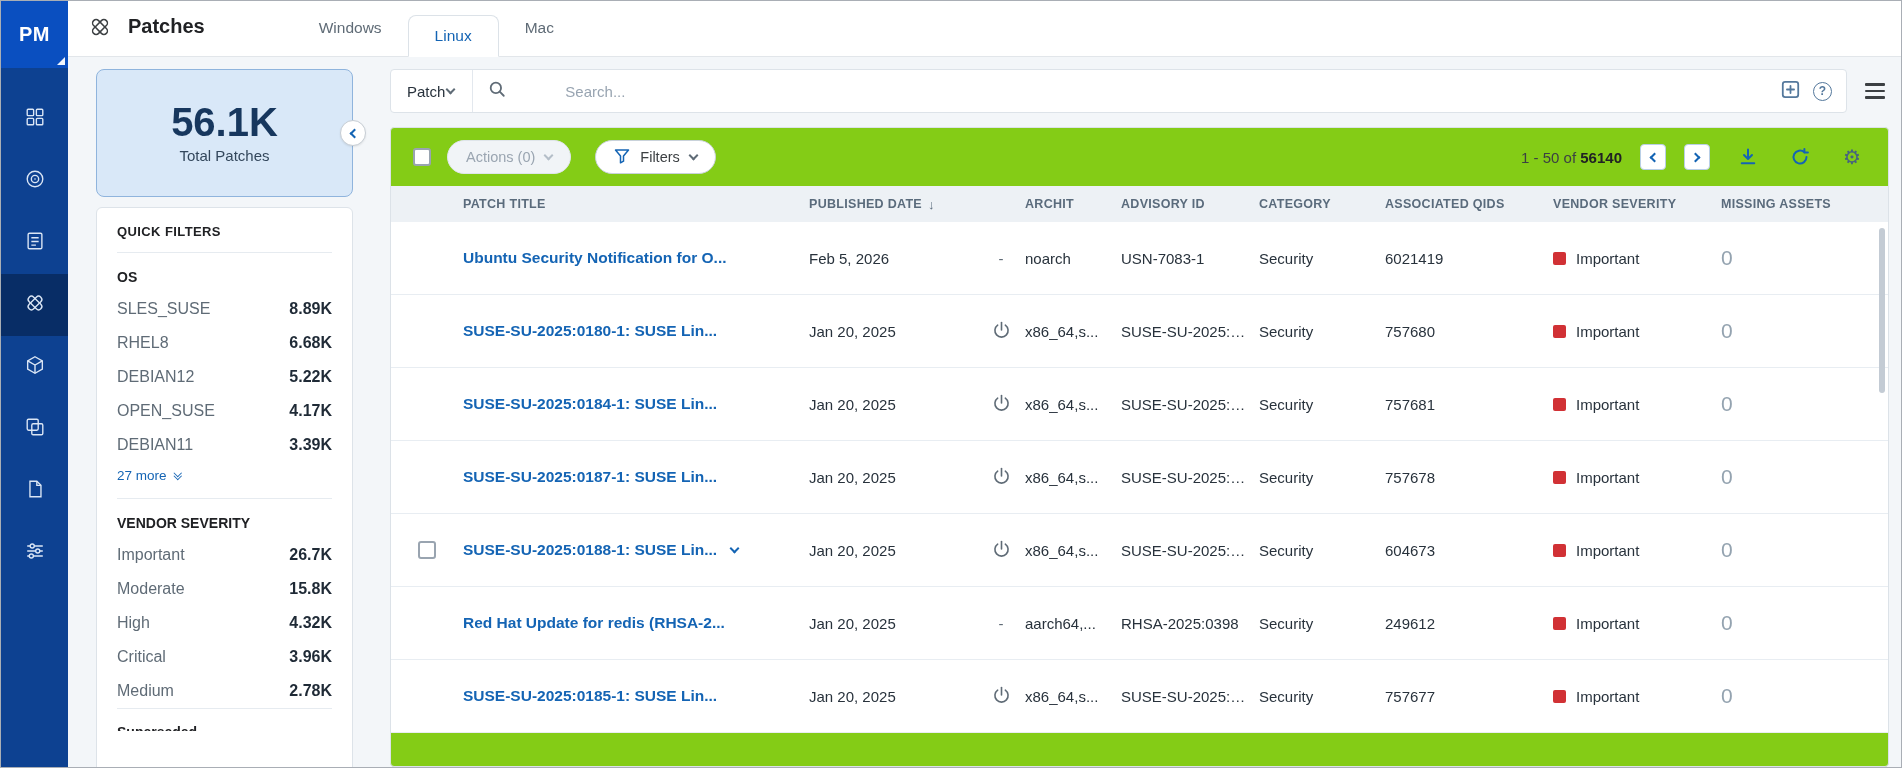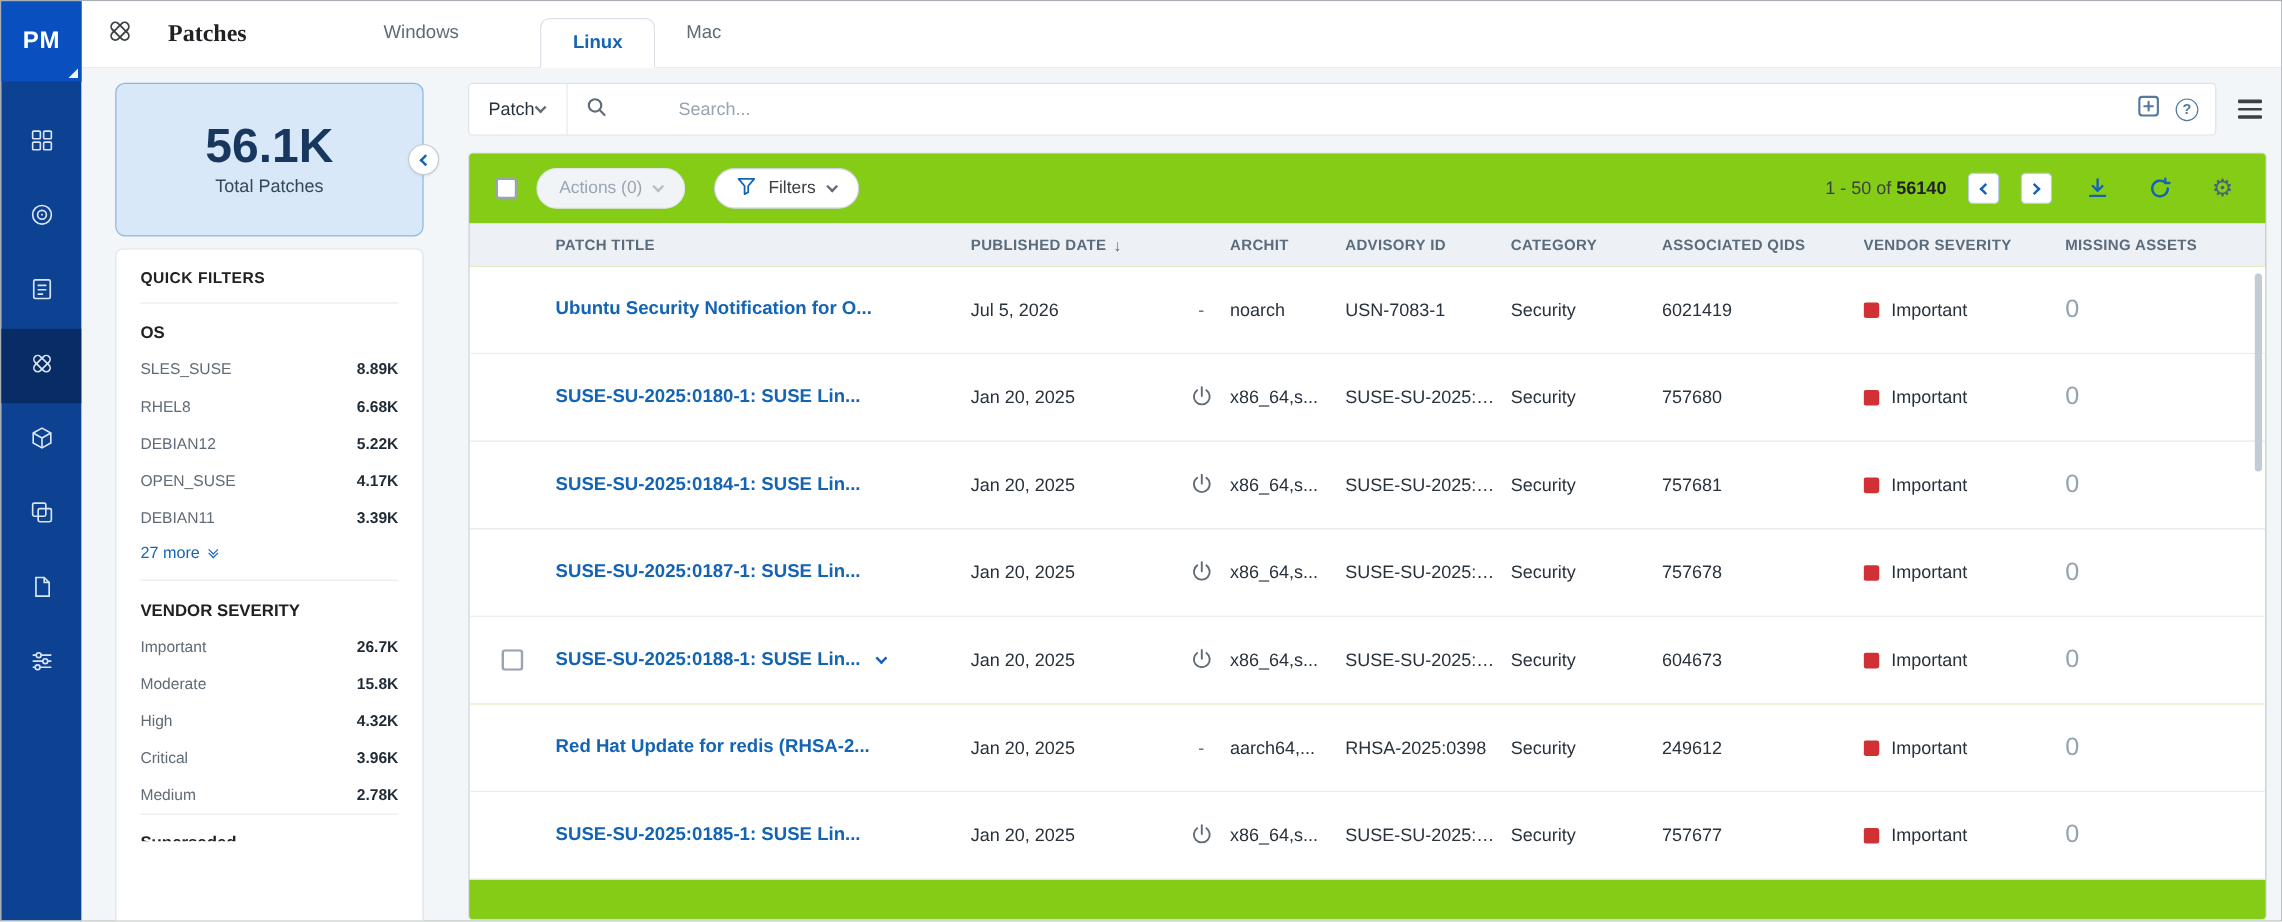--- a/index.html
+++ b/index.html
@@ -15,44 +15,44 @@
         border-left:8px solid transparent;border-bottom:8px solid #ffffff;opacity:.95;}
   .nav{display:flex;flex-direction:column;align-items:center;padding-top:20px;}
   .nav-item{width:67px;height:62px;display:flex;align-items:center;justify-content:center;cursor:pointer;}
   .nav-item.active{background:var(--sidebar_active_bg);}
   .nav-item svg{stroke:#dbe6f5;fill:none;stroke-width:1.5;}
 
   
   .main{flex:1;display:flex;flex-direction:column;min-width:0;}
   .topbar{height:56px;background:#fff;border-bottom:1px solid #e2e6ea;display:flex;align-items:center;
           padding-left:20px;flex-shrink:0;}
-  .title-wrap{display:flex;align-items:center;gap:28px;font-family:Liberation Serif, serif;}
+  .title-wrap{display:flex;align-items:flex-start;gap:16px;}
   .page-title{font-size:20px;font-weight:700;color:#202124;margin:0;}
   .tabs{display:flex;align-items:flex-end;align-self:flex-end;margin-left:88px;height:56px;}
   .tab{height:56px;display:flex;align-items:center;padding:0 26px;font-size:15.5px;color:#5f6b76;cursor:pointer;}
   .tab.active{height:42px;background:#fff;border:1px solid #dce2e8;border-bottom:1px solid #fff;
-          border-radius:8px 8px 0 0;color:var(--accent_blue);font-weight:700;margin-bottom:-1px;position:relative;z-index:2;margin-left:42px;}
+          border-radius:8px 8px 0 0;color:var(--accent_blue);font-weight:400;margin-bottom:-1px;position:relative;z-index:2;}
 
   
   .content{flex:1;display:flex;background:#f3f6f9;overflow:hidden;min-height:0;}
 
   
   .left-panel{width:300px;flex-shrink:0;padding:12px 0 0 28px;position:relative;}
   .summary-card{width:257px;height:128px;background:var(--summary_card_bg);border:1px solid var(--summary_card_border);
           border-radius:8px;display:flex;flex-direction:column;align-items:center;justify-content:center;gap:5px;cursor:pointer;}
   .summary-value{font-size:40px;font-weight:700;color:#17375e;line-height:1;}
   .summary-label{font-size:15px;color:#33475c;}
   .collapse-btn{position:absolute;left:272px;top:63px;width:26px;height:26px;border-radius:50%;background:#fff;
           border:1px solid #c6cdd4;display:flex;align-items:center;justify-content:center;padding:0;cursor:pointer;
           color:var(--accent_blue);box-shadow:0 1px 2px rgba(0,0,0,.08);}
   .filters-card{margin-top:10px;width:257px;height:582px;background:#fff;border:1px solid #dde3e9;border-radius:6px;
           padding:16px 20px 0;overflow:hidden;}
   .qf-title{font-size:13px;font-weight:700;color:#202124;letter-spacing:.4px;padding-bottom:13px;border-bottom:1px solid #e6ebf0;}
   .qf-section-title{font-size:14px;font-weight:700;color:#202124;margin:16px 0 7px;}
-  .qf-item{display:flex;justify-content:space-between;align-items:center;padding:8px 0;font-size:13px;cursor:pointer;}
+  .qf-item{display:flex;justify-content:space-between;align-items:center;padding:8px 0;font-size:16px;cursor:pointer;}
   .qf-item .qf-label{color:#5f6b76;}
   .qf-item .qf-value{color:#1f2a36;font-weight:700;}
   .qf-more{color:var(--accent_blue);font-size:13.5px;margin:6px 0 15px;display:flex;align-items:center;gap:8px;cursor:pointer;}
   .qf-sep{border-top:1px solid #e6ebf0;}
   .qf-clipped{font-size:14px;font-weight:700;color:#202124;margin-top:15px;height:7px;overflow:hidden;}
 
   
   .main-panel{flex:1;min-width:0;display:flex;flex-direction:column;padding:12px 12px 0 22px;}
   .search-row{display:flex;align-items:center;margin-bottom:14px;flex-shrink:0;}
   .search-bar{flex:1;height:44px;background:#fff;border:1px solid #dde3e9;border-radius:4px;display:flex;align-items:center;}
@@ -382,21 +382,21 @@
 
           <div>
   <div class="tgrid trow">
     <div class="cell cell-check">
       <span class="cb" style="visibility: hidden;"></span>
     </div>
     <div class="cell title-cell">
       <a class="title-link">Ubuntu Security Notification for O...</a>
 
     </div>
-    <div class="cell">Jul 5, 2026</div>
+    <div class="cell">Feb 5, 2026</div>
     <div class="cell reboot-cell">
 
       <span>-</span>
     </div>
     <div class="cell">noarch</div>
     <div class="cell">USN-7083-1</div>
     <div class="cell">Security</div>
     <div class="cell">6021419</div>
     <div class="cell sev">
       <span class="sev-sq"></span>

